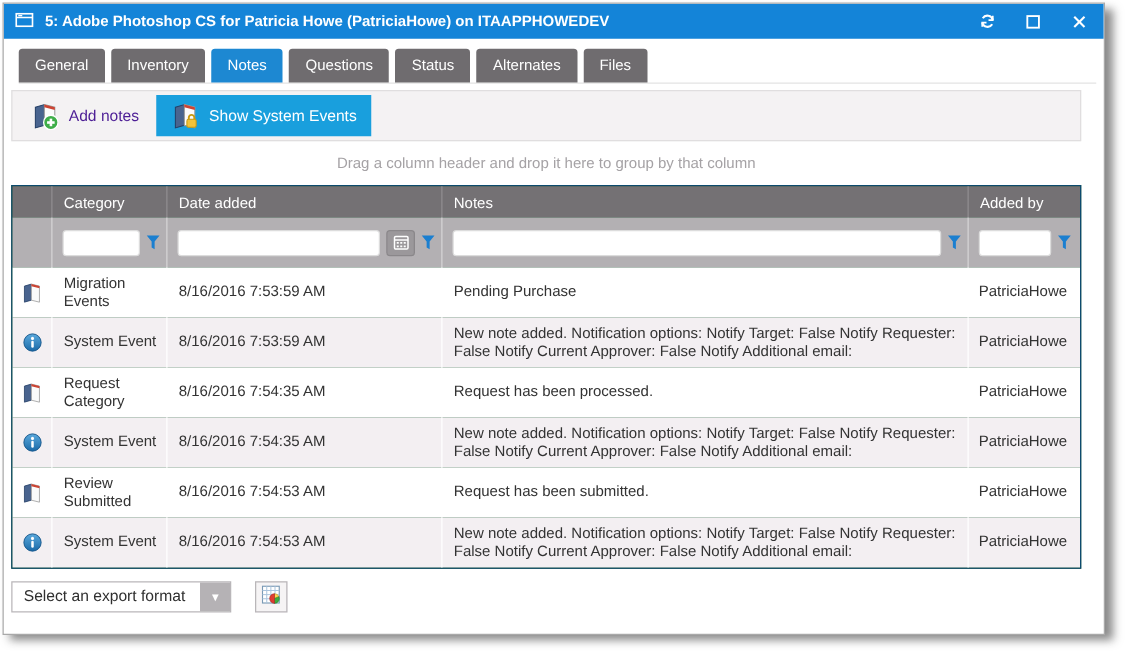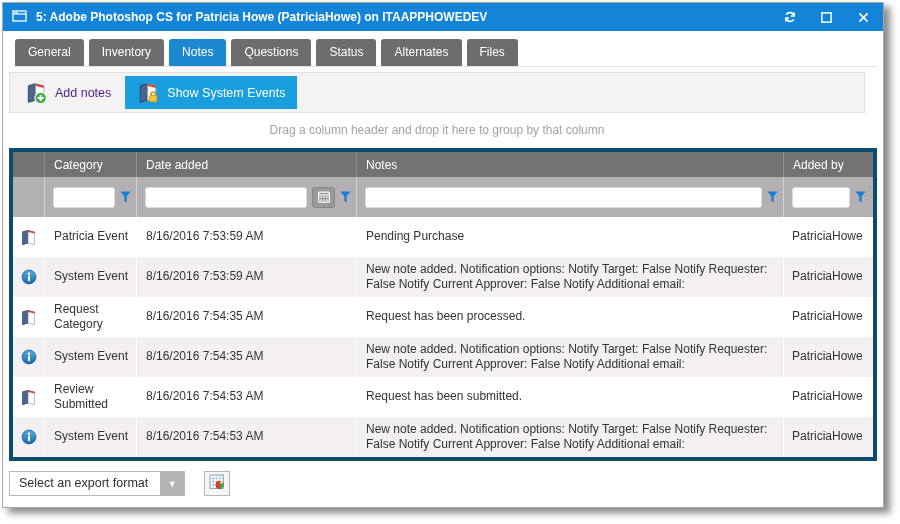--- a/index.html
+++ b/index.html
@@ -48,21 +48,21 @@
   .tool-btn.active .lbl { color: #fff; }
   .tool-btn svg { display: block; }
 
   
   .groupbar {
     height: 35px; line-height: 35px; text-align: center;
     color: #a5a2a5; margin-right: 12px; font-size: 12px;
   }
 
   
-  .grid { border: 4px solid #0c4a6e; background: #14532d; }
+  .grid { margin-right: 12px; border: 1px solid #0c4a6e; background: #14532d; }
   .g-row { display: grid; grid-template-columns: 31px 92px 220px minmax(0,1fr) 90px; }
 
   .g-head { background: var(--grid_header, #747174); color: #fff; height: 25px; }
   .g-head > div { display: flex; align-items: center; padding-left: 9px; cursor: pointer; }
   .g-head > div + div { border-left: 1px solid #908d90; }
 
   .g-filter { background: var(--filter_row, #b3b0b3); height: 40px; }
   .g-filter > div { display: flex; align-items: center; padding: 0 5px 0 8px; gap: 5px; }
   .g-filter > div + div { border-left: 1px solid #d6d3d6; }
   .f-input { height: 21px; border: 1px solid #dcdcdc; border-radius: 3px; background: #fff;
@@ -283,21 +283,21 @@
             </span>
         </div>
       </div>
 
       <div class="g-row g-data">
         <div class="cell-icon">
             <svg width="17" height="17" viewBox="0 0 16 16">
               <use href="#sym-book"></use>
             </svg>
           </div>
-        <div>Patricia Event</div>
+        <div>Migration Events</div>
         <div>8/16/2016 7:53:59 AM</div>
         <div class="cell-notes">Pending Purchase</div>
         <div class="cell-added">PatriciaHowe</div>
       </div>
 
       <div class="g-row g-data alt">
         <div class="cell-icon">
             <svg width="16" height="16">
               <use href="#sym-info"></use>
             </svg>

